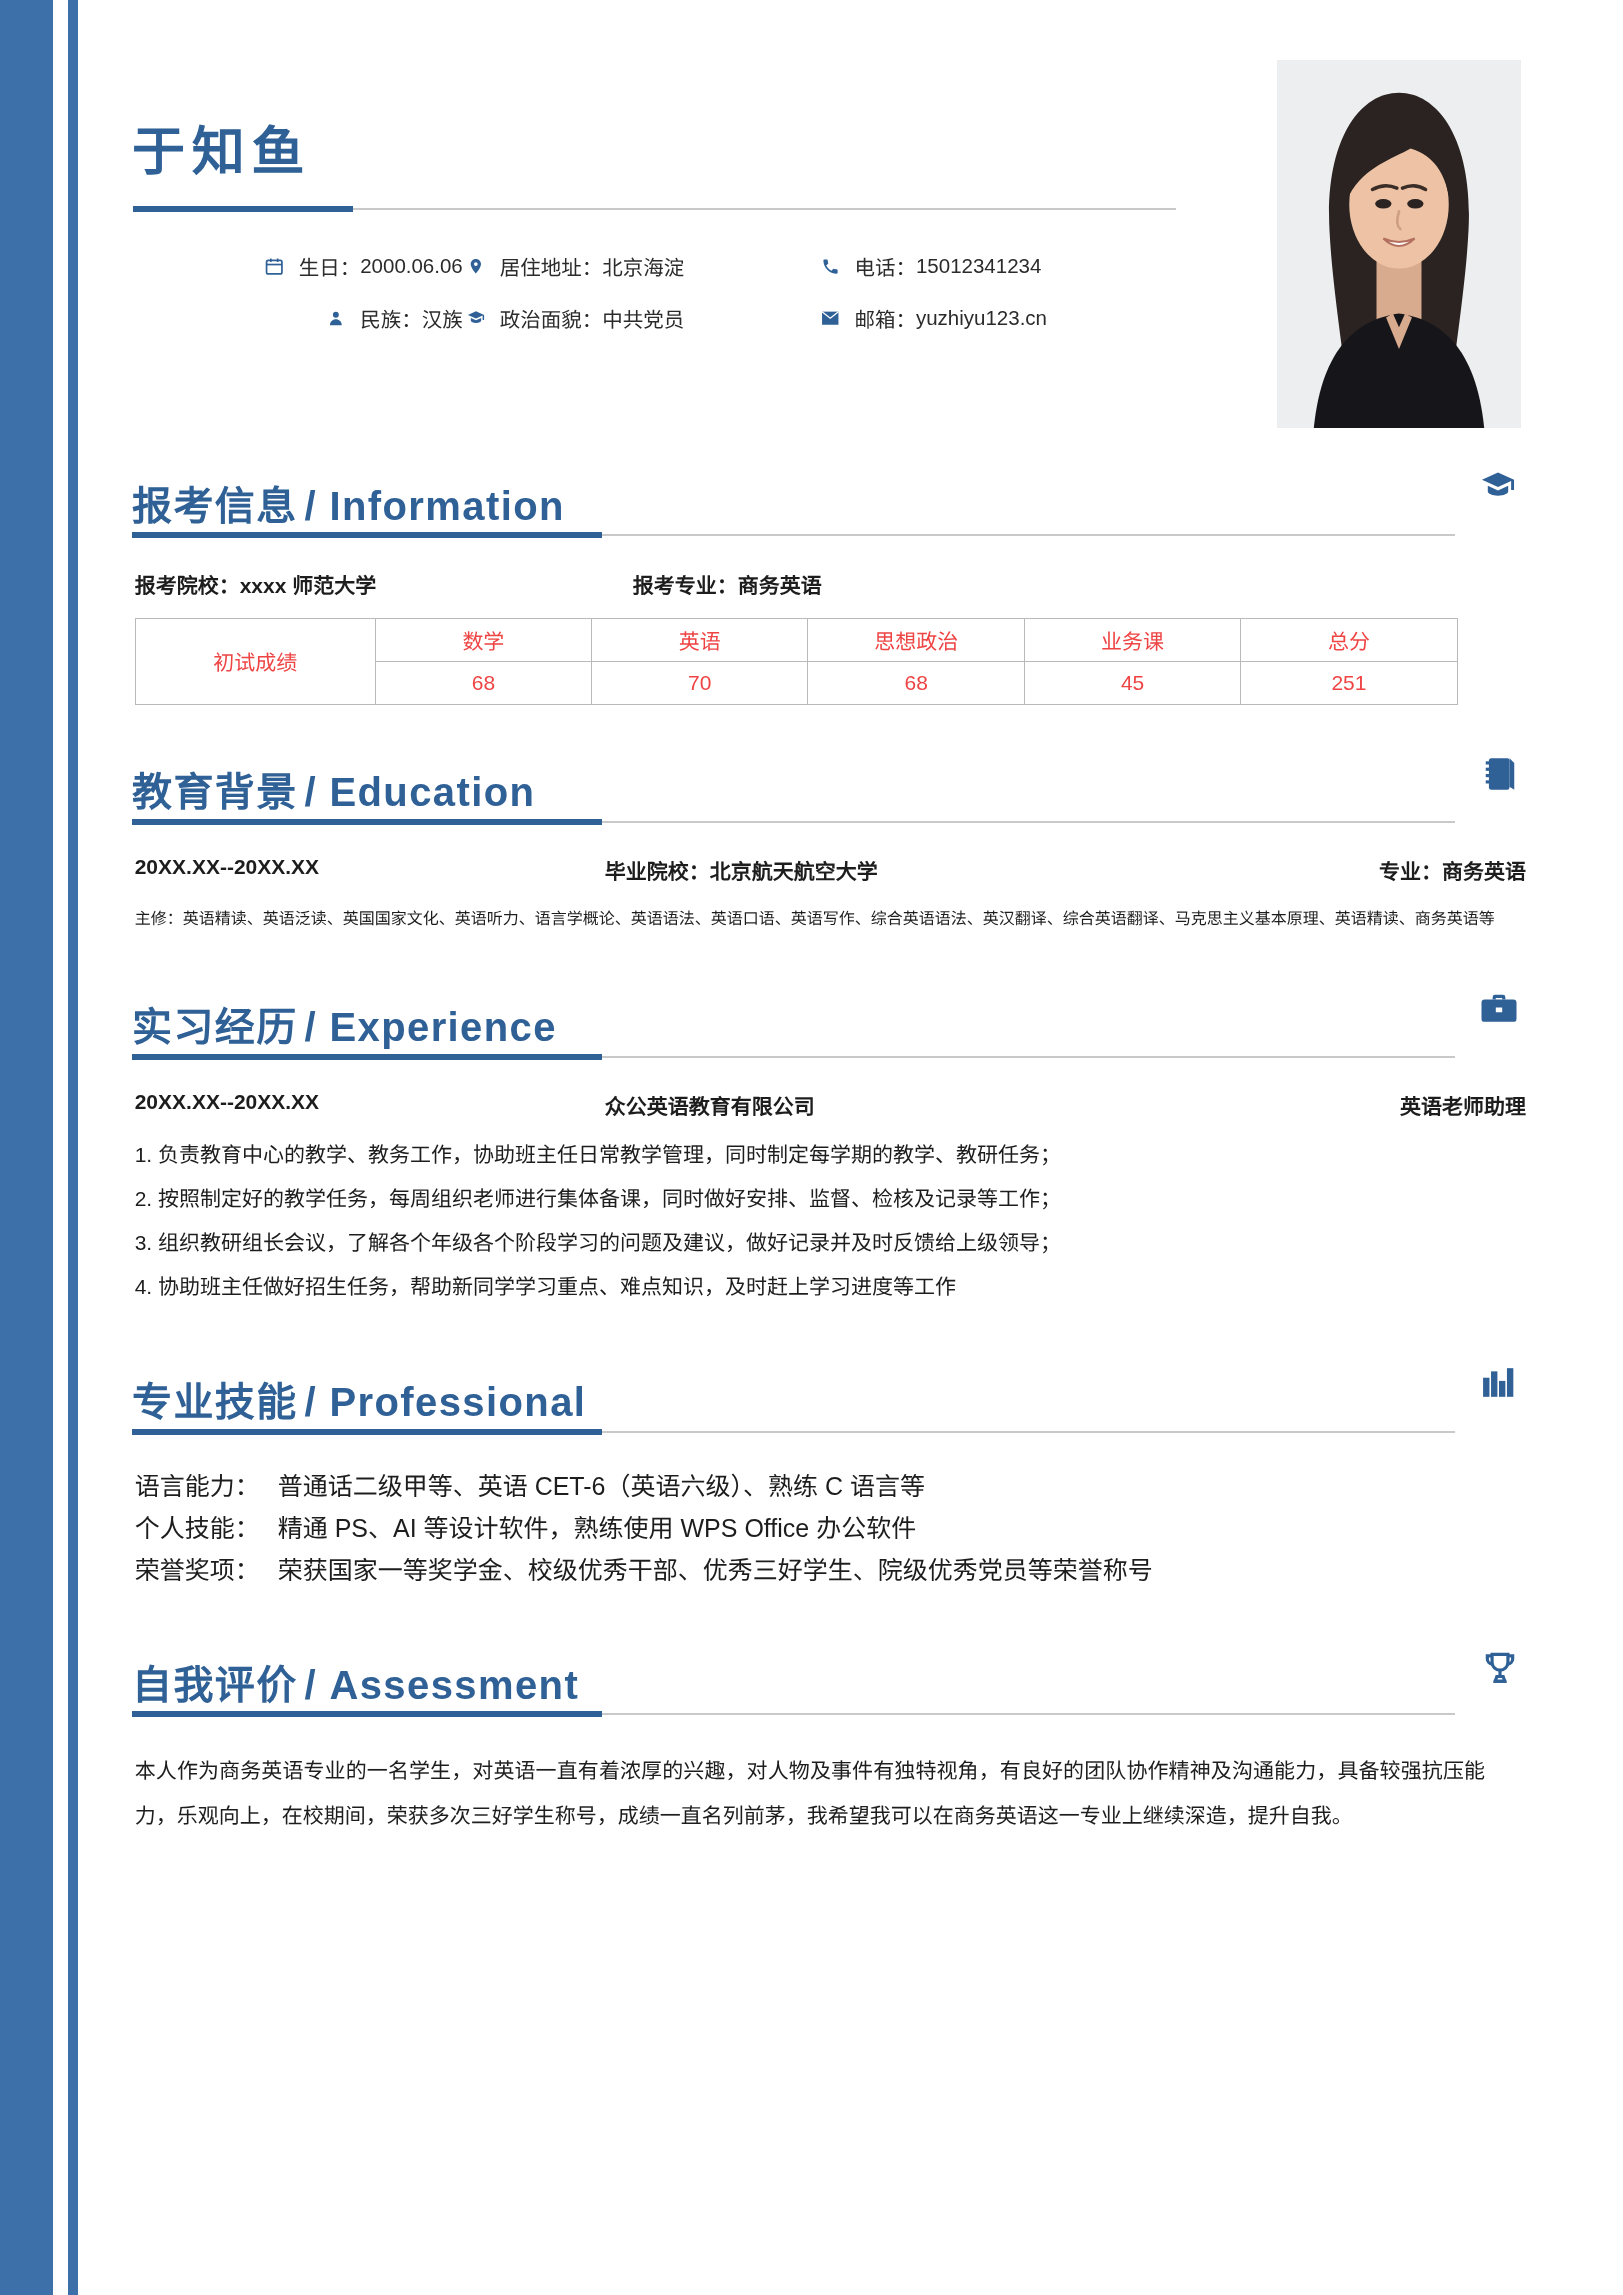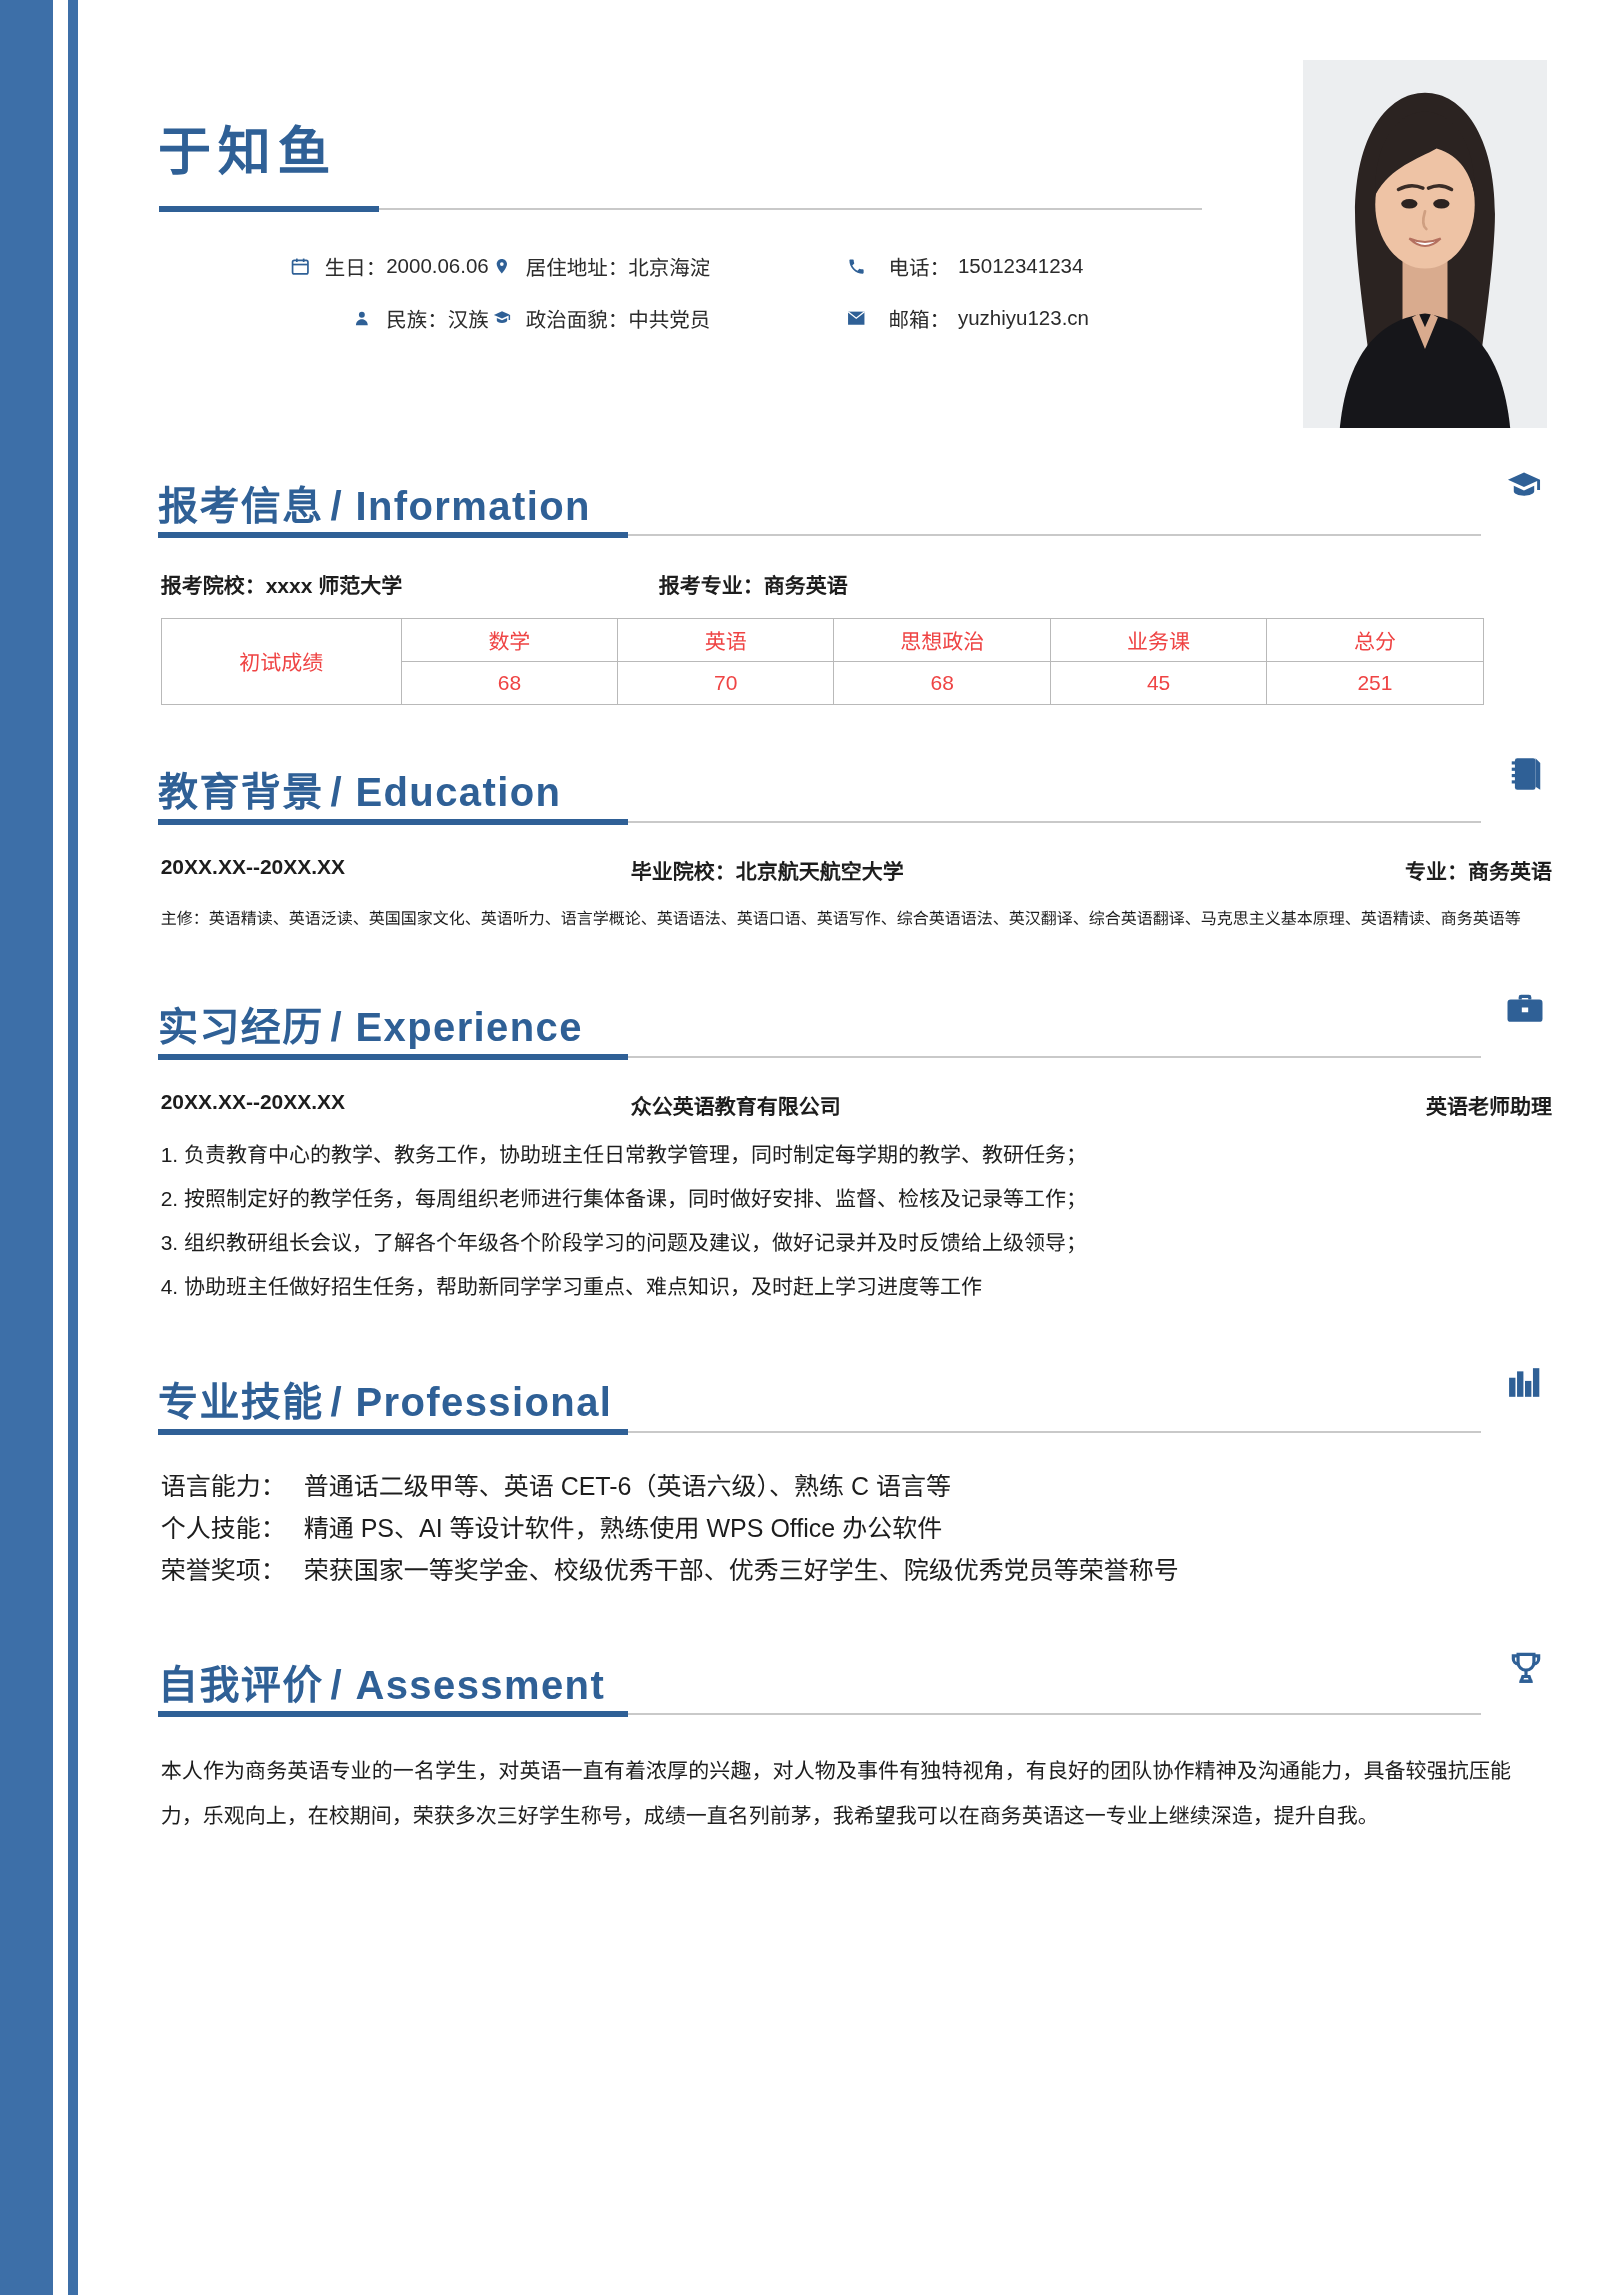--- a/index.html
+++ b/index.html
@@ -27,21 +27,21 @@
     background: #3d6fa8;
   }
   .left-bar-inner {
     position: absolute;
     left: 68px; top: 0;
     width: 9.5px; height: 2295px;
     background: #3d6fa8;
   }
   .content {
     position: absolute;
-    left: 158px;
+    left: 132px;
     top: 0;
     width: 1442px;
     height: 1887px;
     box-sizing: border-box;
     padding: 0;
   }
   
   .header {
     position: relative;
     height: 430px;
@@ -91,21 +91,21 @@
   .info-cell .ic {
     color: #2f6096;
     margin-right: 11px;
     display: inline-flex;
     align-items: center;
     justify-content: center;
     width: 26px;
   }
   .c1 { width: 327px; justify-content: flex-end; }
   .c2 { width: 355px; }
-  .c3 { width: 355px; gap: 8px; }
+  .c3 { width: 355px; }
   .photo {
     position: absolute;
     right: 53px;
     top: 60px;
     width: 244px;
     height: 368px;
     background: #e9eaec;
     overflow: hidden;
   }
   

